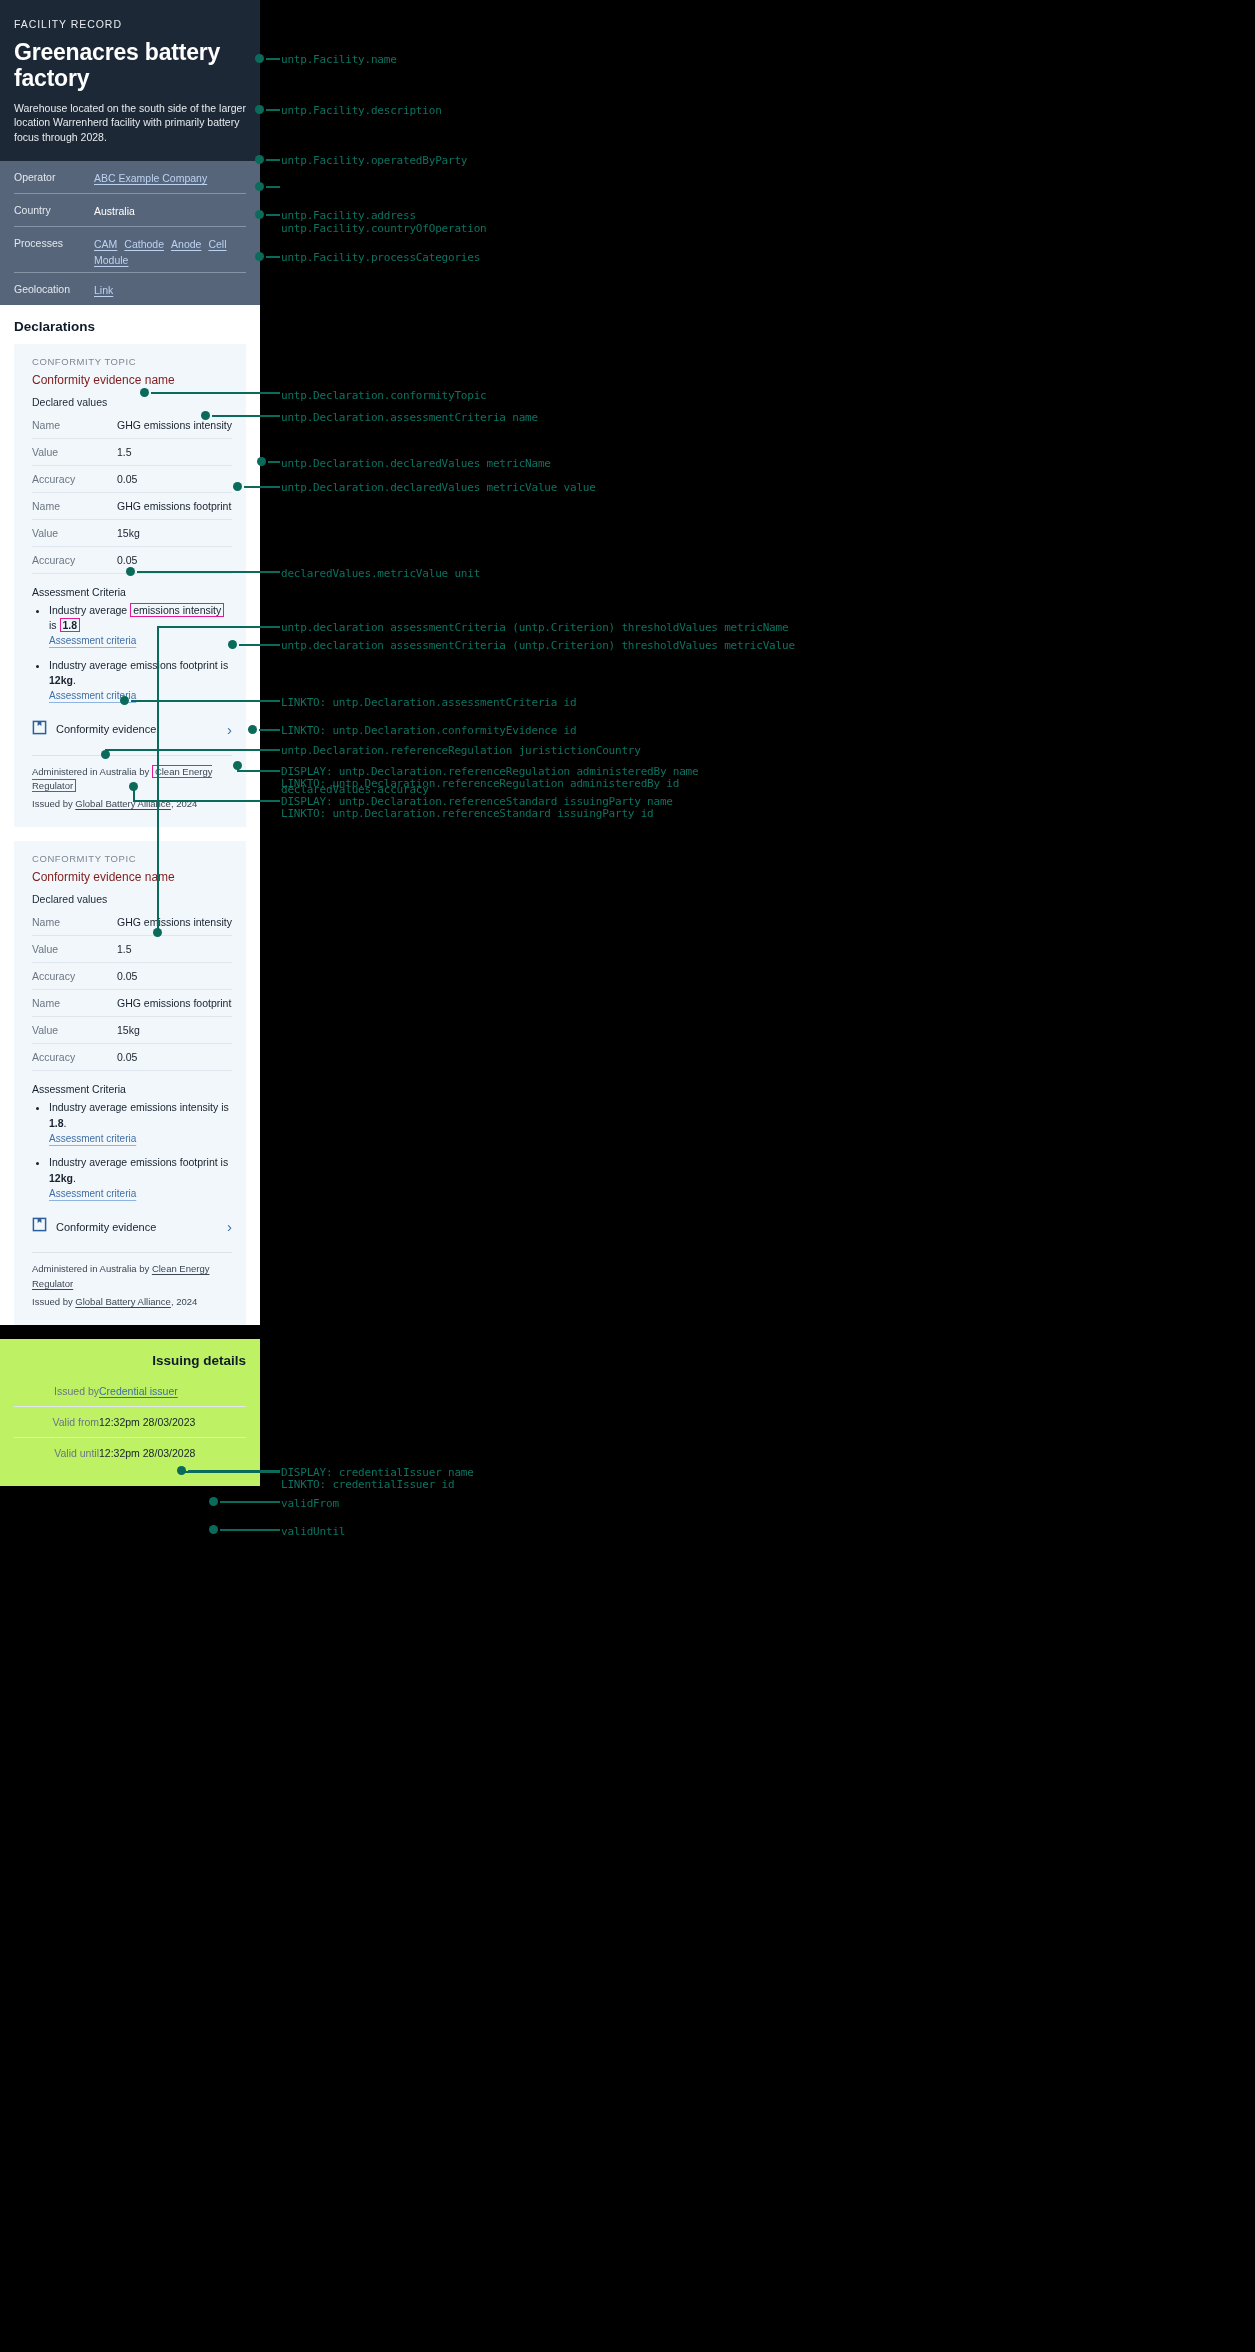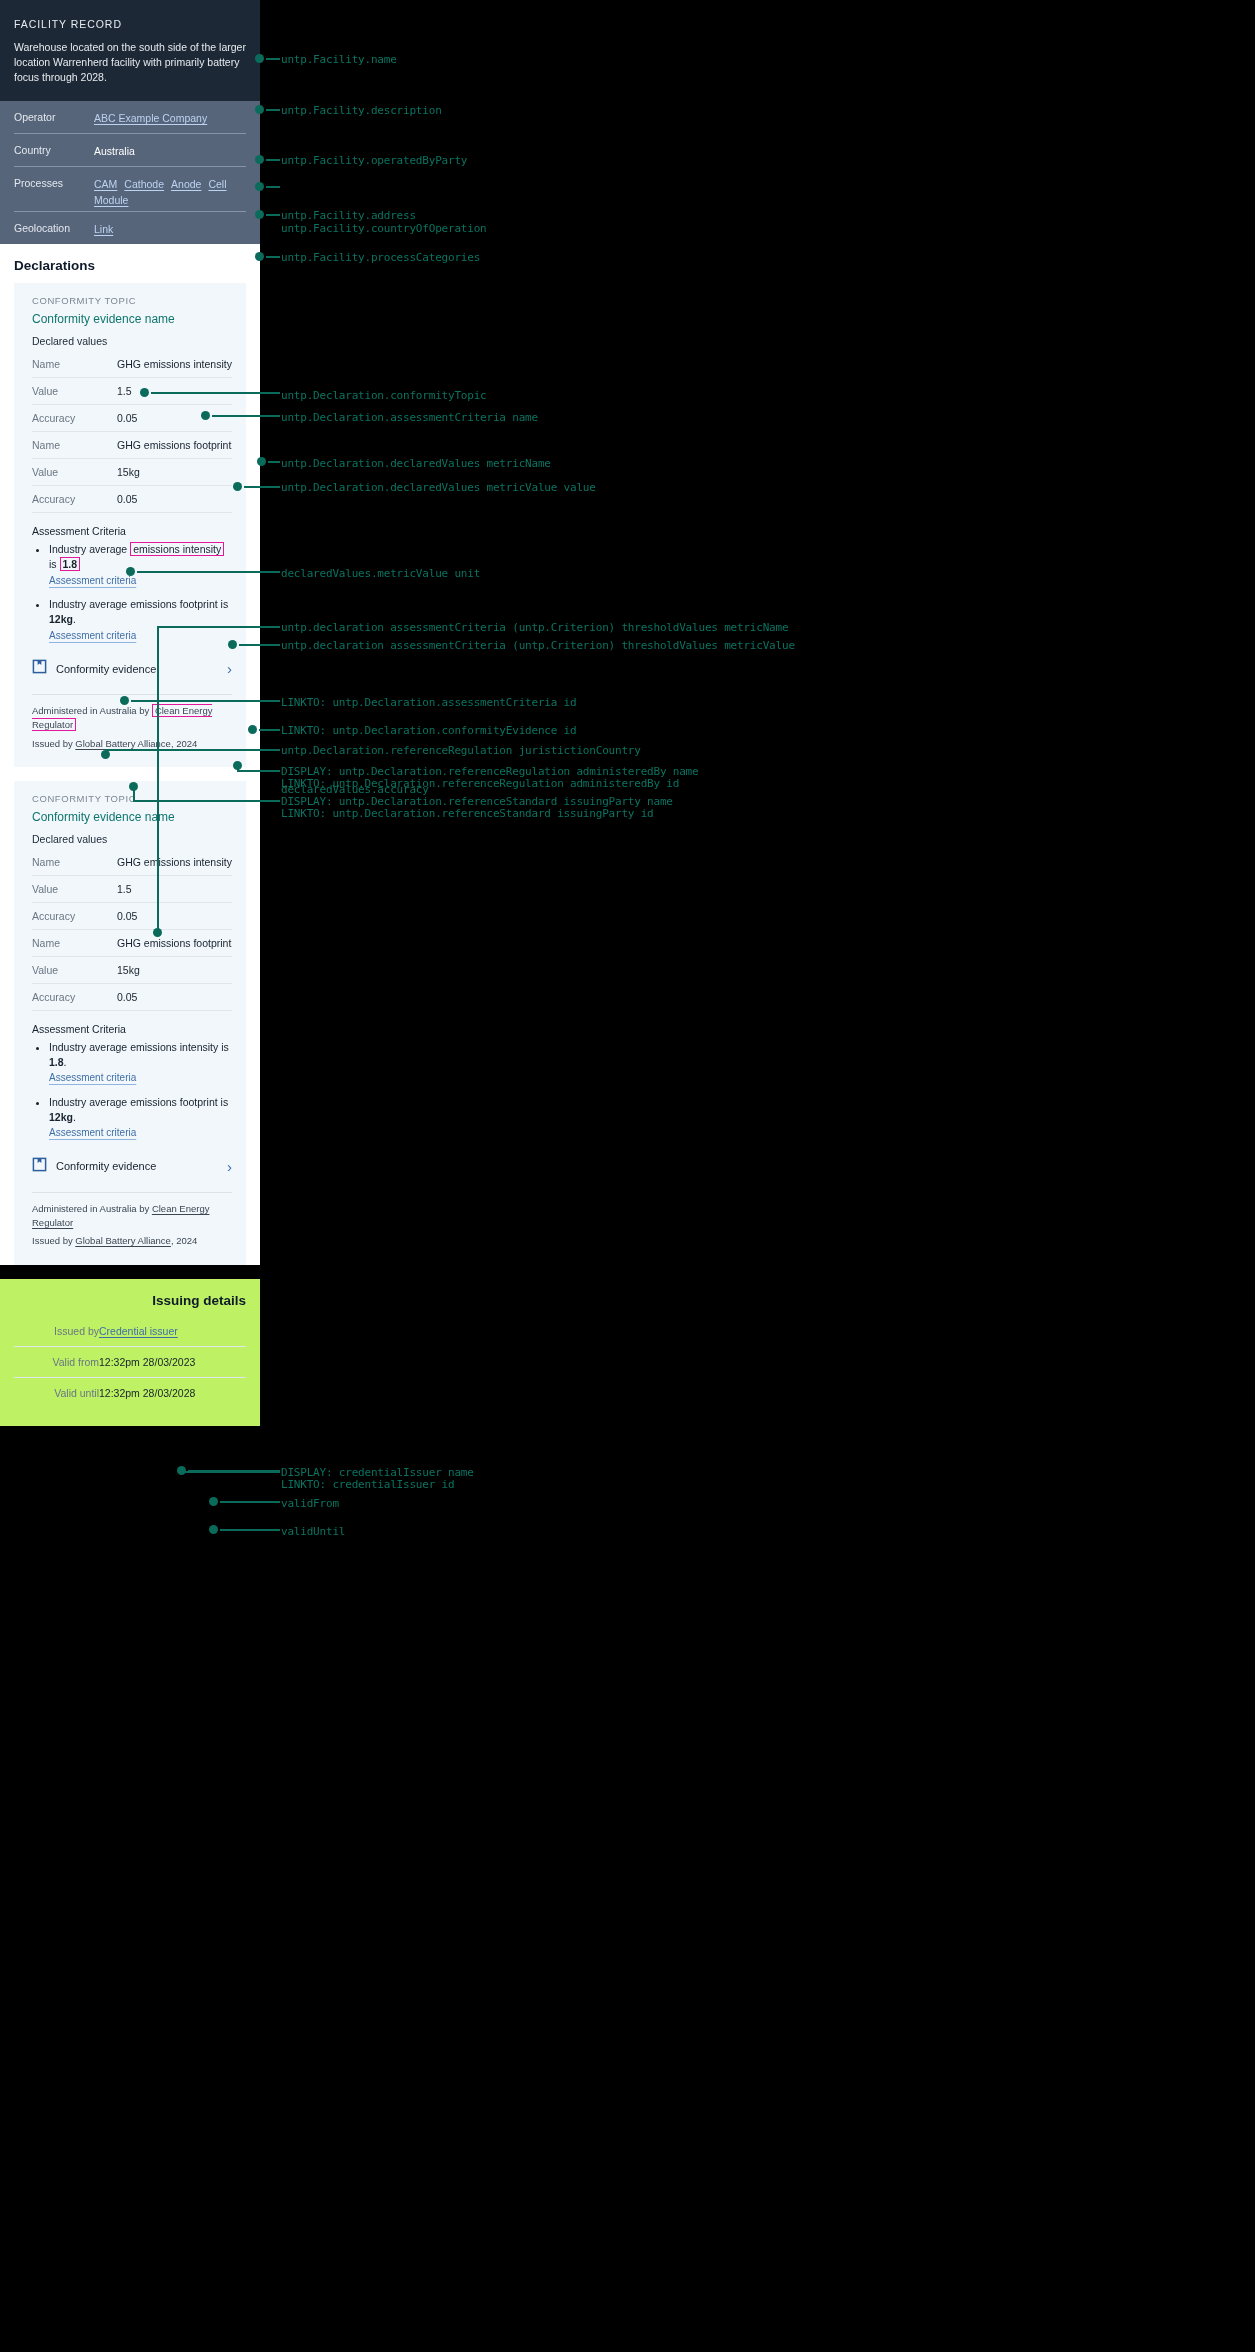--- a/index.html
+++ b/index.html
@@ -16,21 +16,21 @@
   .frow:last-child{border-bottom:none;}
   .fkey{width:80px;flex:0 0 80px;font-size:10.5px;color:#e4e8ee;line-height:1.5;}
   .fval{font-size:10.5px;color:#fff;line-height:1.55;}
   .flink{color:#bcd2f2;text-decoration:underline;text-underline-offset:2px;display:inline-block;}
   .proc .flink{margin-right:7px;}
   
   .decl-wrap{background:#fff;padding:14px 14px 0 14px;}
   .decl-h{font-size:13.5px;font-weight:700;color:#0f1b2a;margin:0 0 10px 0;}
   .dcard{background:#f2f7fb;margin:0 0 14px 0;padding:12px 14px 12px 18px;}
   .ctopic{font-size:9.5px;letter-spacing:.06em;color:#7c8793;margin:0 0 6px 0;}
-  .cname{font-size:12px;color:#0f766e;margin:0 0 9px 0;}
+  .cname{font-size:12px;color:#7f1d1d;margin:0 0 9px 0;}
   .dv-h{font-size:10.5px;color:#1b2836;margin:0 0 4px 0;}
   .drow{display:flex;border-bottom:1px solid #dfe6ed;padding:7px 0;}
   .dkey{width:85px;flex:0 0 85px;font-size:10.5px;color:#6a7683;}
   .dval{font-size:10.5px;color:#17222e;}
   .ac-h{font-size:10.5px;color:#17222e;margin:12px 0 5px 0;}
   ul.ac{margin:0 0 0 0;padding:0 0 0 17px;}
   ul.ac li{font-size:10.5px;color:#17222e;line-height:1.45;margin-bottom:9px;}
   ul.ac li:last-child{margin-bottom:2px;}
   .sub-link{display:block;font-size:10px;color:#3f6fa8;text-decoration:underline;text-decoration-color:#8fb4e2;text-underline-offset:3px;margin-top:1px;}
   .hl{border:1.3px solid #e3189a;padding:0 2px;}
@@ -55,20 +55,21 @@
   .lnh{height:1.5px;}
   .lnv{width:1.5px;}
 </style>
 </head>
 <body>
 
 <div class="card">
 
   <div class="hero">
     <div class="eyebrow">FACILITY RECORD</div>
+    <h1 class="hero-title">Greenacres battery factory</h1>
     <p class="hero-desc">Warehouse located on the south side of the larger location Warrenherd facility with primarily  battery focus through 2028.</p>
   </div>
 
   <div class="fac">
     <div class="frow">
       <div class="fkey">Operator</div>
       <div class="fval"><a class="flink" href="#">ABC Example Company</a></div>
     </div>
     <div class="frow">
       <div class="fkey">Country</div>

